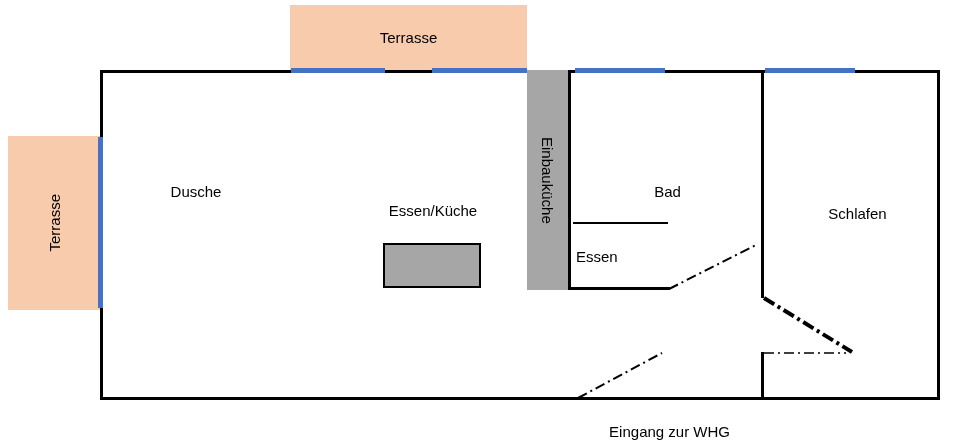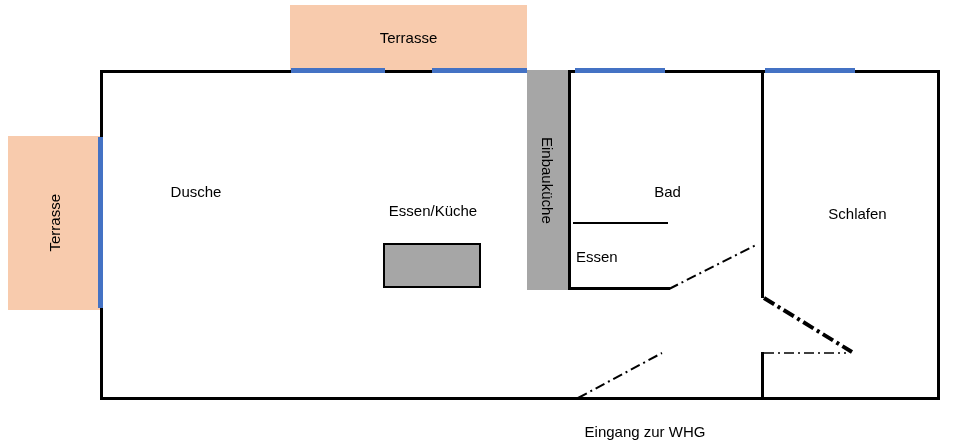--- a/index.html
+++ b/index.html
@@ -89,21 +89,21 @@
     background:var(--cabinet);
     border:2px solid var(--wall);
     z-index:2;
   }
   
   .lbl-wohnen{left:136px;top:183px;width:120px;}
   .lbl-essen{left:368px;top:181px;width:130px;margin-top:21px;}
   .lbl-bad{left:630px;top:183px;width:75px;text-align:center;}
   .lbl-dusche{left:576px;top:248px;}
   .lbl-schlafen{left:800px;top:205px;width:115px;text-align:center;}
-  .lbl-eingang{left:560px;top:423px;width:170px;}
+  .lbl-eingang{left:560px;top:423px;width:170px;text-align:right;}
   
   .doors{
     position:absolute;
     left:0;top:0;width:960px;height:444px;
     z-index:6;
     pointer-events:none;
   }
 </style>
 </head>
 <body>

